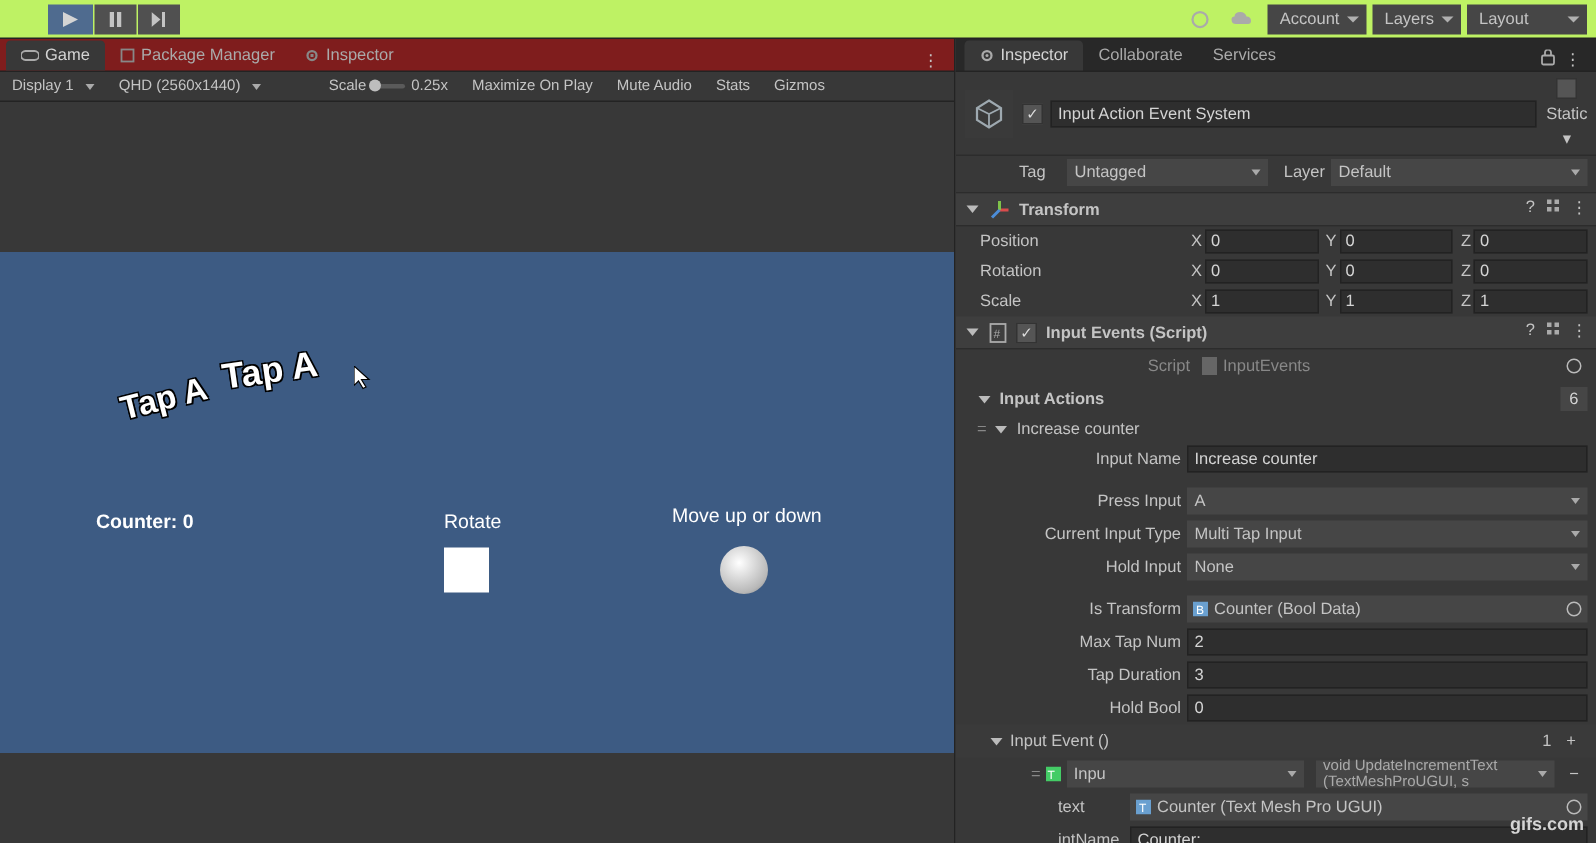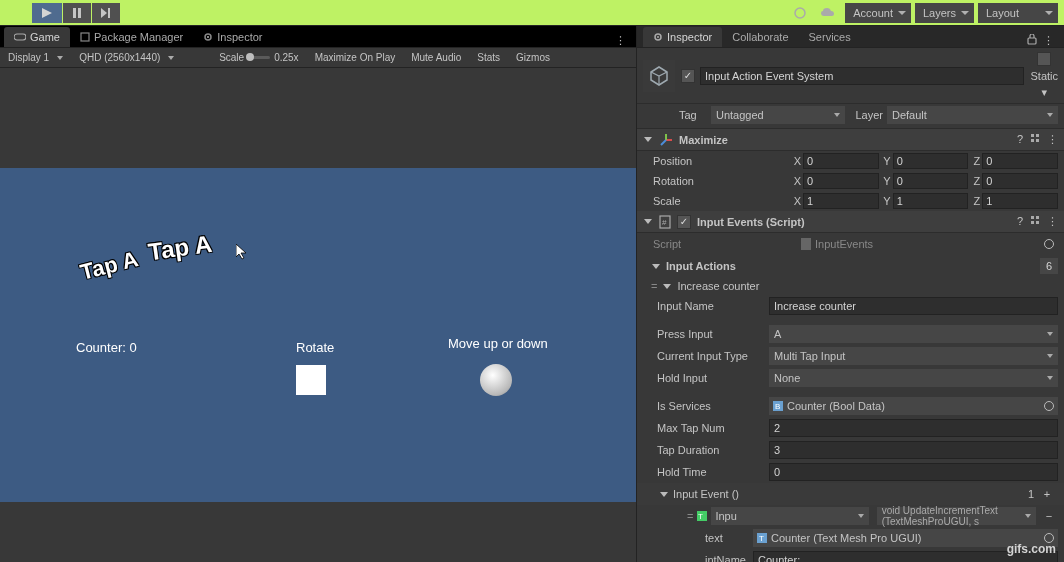--- a/index.html
+++ b/index.html
@@ -16,21 +16,21 @@
 .top-icon-btn { width: 26px; height: 20px; display: flex; align-items: center; justify-content: center; cursor: pointer; }
 .top-dd { height: 20px; padding: 0 18px 0 8px; background: #464646; display: flex; align-items: center; cursor: pointer; position: relative; margin-left: 2px; }
 .top-dd::after { content: ""; position: absolute; right: 5px; top: 8px; border-left: 4px solid transparent; border-right: 4px solid transparent; border-top: 4px solid #b0b0b0; }
 
 
 .main-split { flex: 1; display: flex; overflow: hidden; }
 .left-panel { width: 637px; display: flex; flex-direction: column; border-right: 1px solid #232323; background: #383838; }
 .right-panel { flex: 1; display: flex; flex-direction: column; background: #383838; overflow: hidden; }
 
 
-.tab-bar { height: 22px; display: flex; align-items: flex-end; padding: 0 4px; background: #000000; border-bottom: 1px solid #232323; }
+.tab-bar { height: 22px; display: flex; align-items: flex-end; padding: 0 4px; background: #7f1d1d; border-bottom: 1px solid #232323; }
 .tab { height: 20px; padding: 0 10px; display: flex; align-items: center; gap: 4px; color: #aaa; cursor: pointer; border-radius: 3px 3px 0 0; }
 .tab.active { background: #383838; color: #d4d4d4; }
 .tab-bar .menu-icon { margin-left: auto; padding: 0 6px; cursor: pointer; }
 
 
 .game-toolbar { height: 20px; display: flex; align-items: center; background: #383838; border-bottom: 1px solid #232323; font-size: 10px; }
 .gt-item { padding: 0 8px; display: flex; align-items: center; gap: 4px; position: relative; cursor: pointer; }
 .gt-dd::after { content: ""; margin-left: 4px; border-left: 3px solid transparent; border-right: 3px solid transparent; border-top: 4px solid #aaa; }
 .gt-slider { width: 22px; height: 3px; background: #5a5a5a; border-radius: 2px; position: relative; }
 .gt-slider-thumb { position: absolute; width: 8px; height: 8px; background: #bdbdbd; border-radius: 50%; top: -3px; left: -2px; }
@@ -66,34 +66,34 @@
 .tag-label { width: 28px; }
 .dd-field { flex: 1; height: 18px; background: #464646; display: flex; align-items: center; padding: 0 5px; position: relative; cursor: pointer; }
 .dd-field::after { content: ""; position: absolute; right: 5px; top: 7px; border-left: 3px solid transparent; border-right: 3px solid transparent; border-top: 4px solid #aaa; }
 
 .comp-header { height: 22px; display: flex; align-items: center; gap: 6px; padding: 0 6px; background: #3e3e3e; border-bottom: 1px solid #2c2c2c; cursor: pointer; }
 .foldout { width: 10px; display: flex; align-items: center; justify-content: center; }
 .foldout.down::before { content: ""; border-left: 4px solid transparent; border-right: 4px solid transparent; border-top: 5px solid #bbb; }
 .comp-title { font-weight: bold; flex: 1; }
 .comp-icons { display: flex; gap: 6px; }
 
-.prop-row { display: flex; align-items: center; padding: 2px 6px 2px 16px; gap: 4px; }
+.prop-row { display: flex; align-items: center; padding: 2px 6px 2px 16px; gap: 4px; text-align: right; }
 .prop-label { width: 140px; color: #c4c4c4; }
 .prop-field { flex: 1; height: 18px; background: #2e2e2e; border: 1px solid #222; padding: 0 4px; color: #d4d4d4; display: flex; align-items: center; }
 .xyz-row { display: flex; align-items: center; padding: 2px 6px 2px 16px; gap: 2px; }
 .xyz-label { width: 136px; }
 .xyz-field { display: flex; align-items: center; gap: 2px; flex: 1; }
 .axis-label { width: 10px; text-align: right; }
 .axis-input { flex: 1; height: 16px; background: #2e2e2e; border: 1px solid #222; padding: 0 3px; color: #d4d4d4; display: flex; align-items: center; }
 
 .obj-field { flex: 1; height: 18px; background: #464646; display: flex; align-items: center; padding: 0 4px; gap: 4px; position: relative; cursor: pointer; }
 .obj-field .circ { position: absolute; right: 4px; width: 10px; height: 10px; border: 1px solid #bbb; border-radius: 50%; }
 
 .indent-1 { padding-left: 26px; }
-.indent-2 { padding-left: 20px; }
+.indent-2 { padding-left: 42px; }
 
 .sub-header { display: flex; align-items: center; padding: 3px 6px 3px 14px; gap: 5px; }
 .sub-header .foldout { width: 10px; }
 .count-badge { height: 16px; background: #464646; padding: 0 6px; display: flex; align-items: center; color: #d4d4d4; }
 
 .event-header { display: flex; align-items: center; background: #3a3a3a; padding: 3px 8px 3px 22px; gap: 4px; }
 .event-header .spacer { flex: 1; }
 .ev-btn { width: 18px; height: 16px; display: flex; align-items: center; justify-content: center; cursor: pointer; }
 
 .ev-row { display: flex; align-items: center; padding: 2px 6px 2px 50px; gap: 4px; }
@@ -207,21 +207,21 @@
 
       <div class="game-viewport">
         <div class="game-area">
           <div class="tap-a a1">Tap A</div>
           <div class="tap-a a2">Tap A</div>
           <div class="cursor-arrow">
             <svg width="12" height="16">
                 <polygon points="0,0 0,13 3,10 6,15 8,14 5,9 10,9" fill="#fff" stroke="#000" stroke-width="0.8"></polygon>
               </svg>
           </div>
-          <div class="game-label" style="left:76px; top:172px;">Counter: 0</div>
+          <div class="game-label" style="left:64px; top:172px;font-weight:bold;">Counter: 0</div>
           <div class="game-label" style="left:296px; top:172px;">Rotate</div>
           <div class="cube"></div>
           <div class="game-label" style="left:448px; top:168px;">Move up or down</div>
           <div class="sphere"></div>
         </div>
       </div>
     </div>
 
     <div class="right-panel">
       <div class="r-tab-bar">
@@ -279,21 +279,21 @@
             </div>
         </div>
 
         <div class="comp-header">
           <div class="foldout down"></div>
           <svg width="14" height="14">
               <line x1="7" y1="7" x2="13" y2="7" stroke="#d94c4c" stroke-width="2"></line>
               <line x1="7" y1="7" x2="7" y2="1" stroke="#7fc24a" stroke-width="2"></line>
               <line x1="7" y1="7" x2="2" y2="12" stroke="#4c8dd9" stroke-width="2"></line>
             </svg>
-          <span class="comp-title">Maximize</span>
+          <span class="comp-title">Transform</span>
           <div class="comp-icons">
             <span>?</span>
             <span><svg width="12" height="12">
                   <rect x="2" y="1" width="3" height="3" fill="#aaa"></rect>
                   <rect x="7" y="1" width="3" height="3" fill="#aaa"></rect>
                   <rect x="2" y="6" width="3" height="3" fill="#aaa"></rect>
                   <rect x="7" y="6" width="3" height="3" fill="#aaa"></rect>
                 </svg></span>
             <span>⋮</span>
           </div>
@@ -415,21 +415,21 @@
             </div>
           </div>
         <div class="prop-row indent-2">
             <span class="prop-label" style="width:108px">Hold Input</span>
             <div class="dd-field">
               <span>None</span>
             </div>
           </div>
         <div style="height:6px"></div>
         <div class="prop-row indent-2">
-            <span class="prop-label" style="width:108px">Is Services</span>
+            <span class="prop-label" style="width:108px">Is Transform</span>
             <div class="obj-field">
               <svg width="10" height="10">
                 <rect width="10" height="10" fill="#6aa0d0"></rect>
                 <text x="2" y="8" font-size="8" fill="#fff">B</text>
               </svg>
               <span>Counter (Bool Data)</span>
               <span class="circ"></span>
             </div>
           </div>
         <div class="prop-row indent-2">
@@ -438,21 +438,21 @@
               <span>2</span>
             </div>
           </div>
         <div class="prop-row indent-2">
             <span class="prop-label" style="width:108px">Tap Duration</span>
             <div class="prop-field">
               <span>3</span>
             </div>
           </div>
         <div class="prop-row indent-2">
-            <span class="prop-label" style="width:108px">Hold Time</span>
+            <span class="prop-label" style="width:108px">Hold Bool</span>
             <div class="prop-field">
               <span>0</span>
             </div>
           </div>
 
         <div class="event-header">
           <div class="foldout down"></div>
           <span>Input Event ()</span>
           <div class="spacer"></div>
           <span>1</span>

